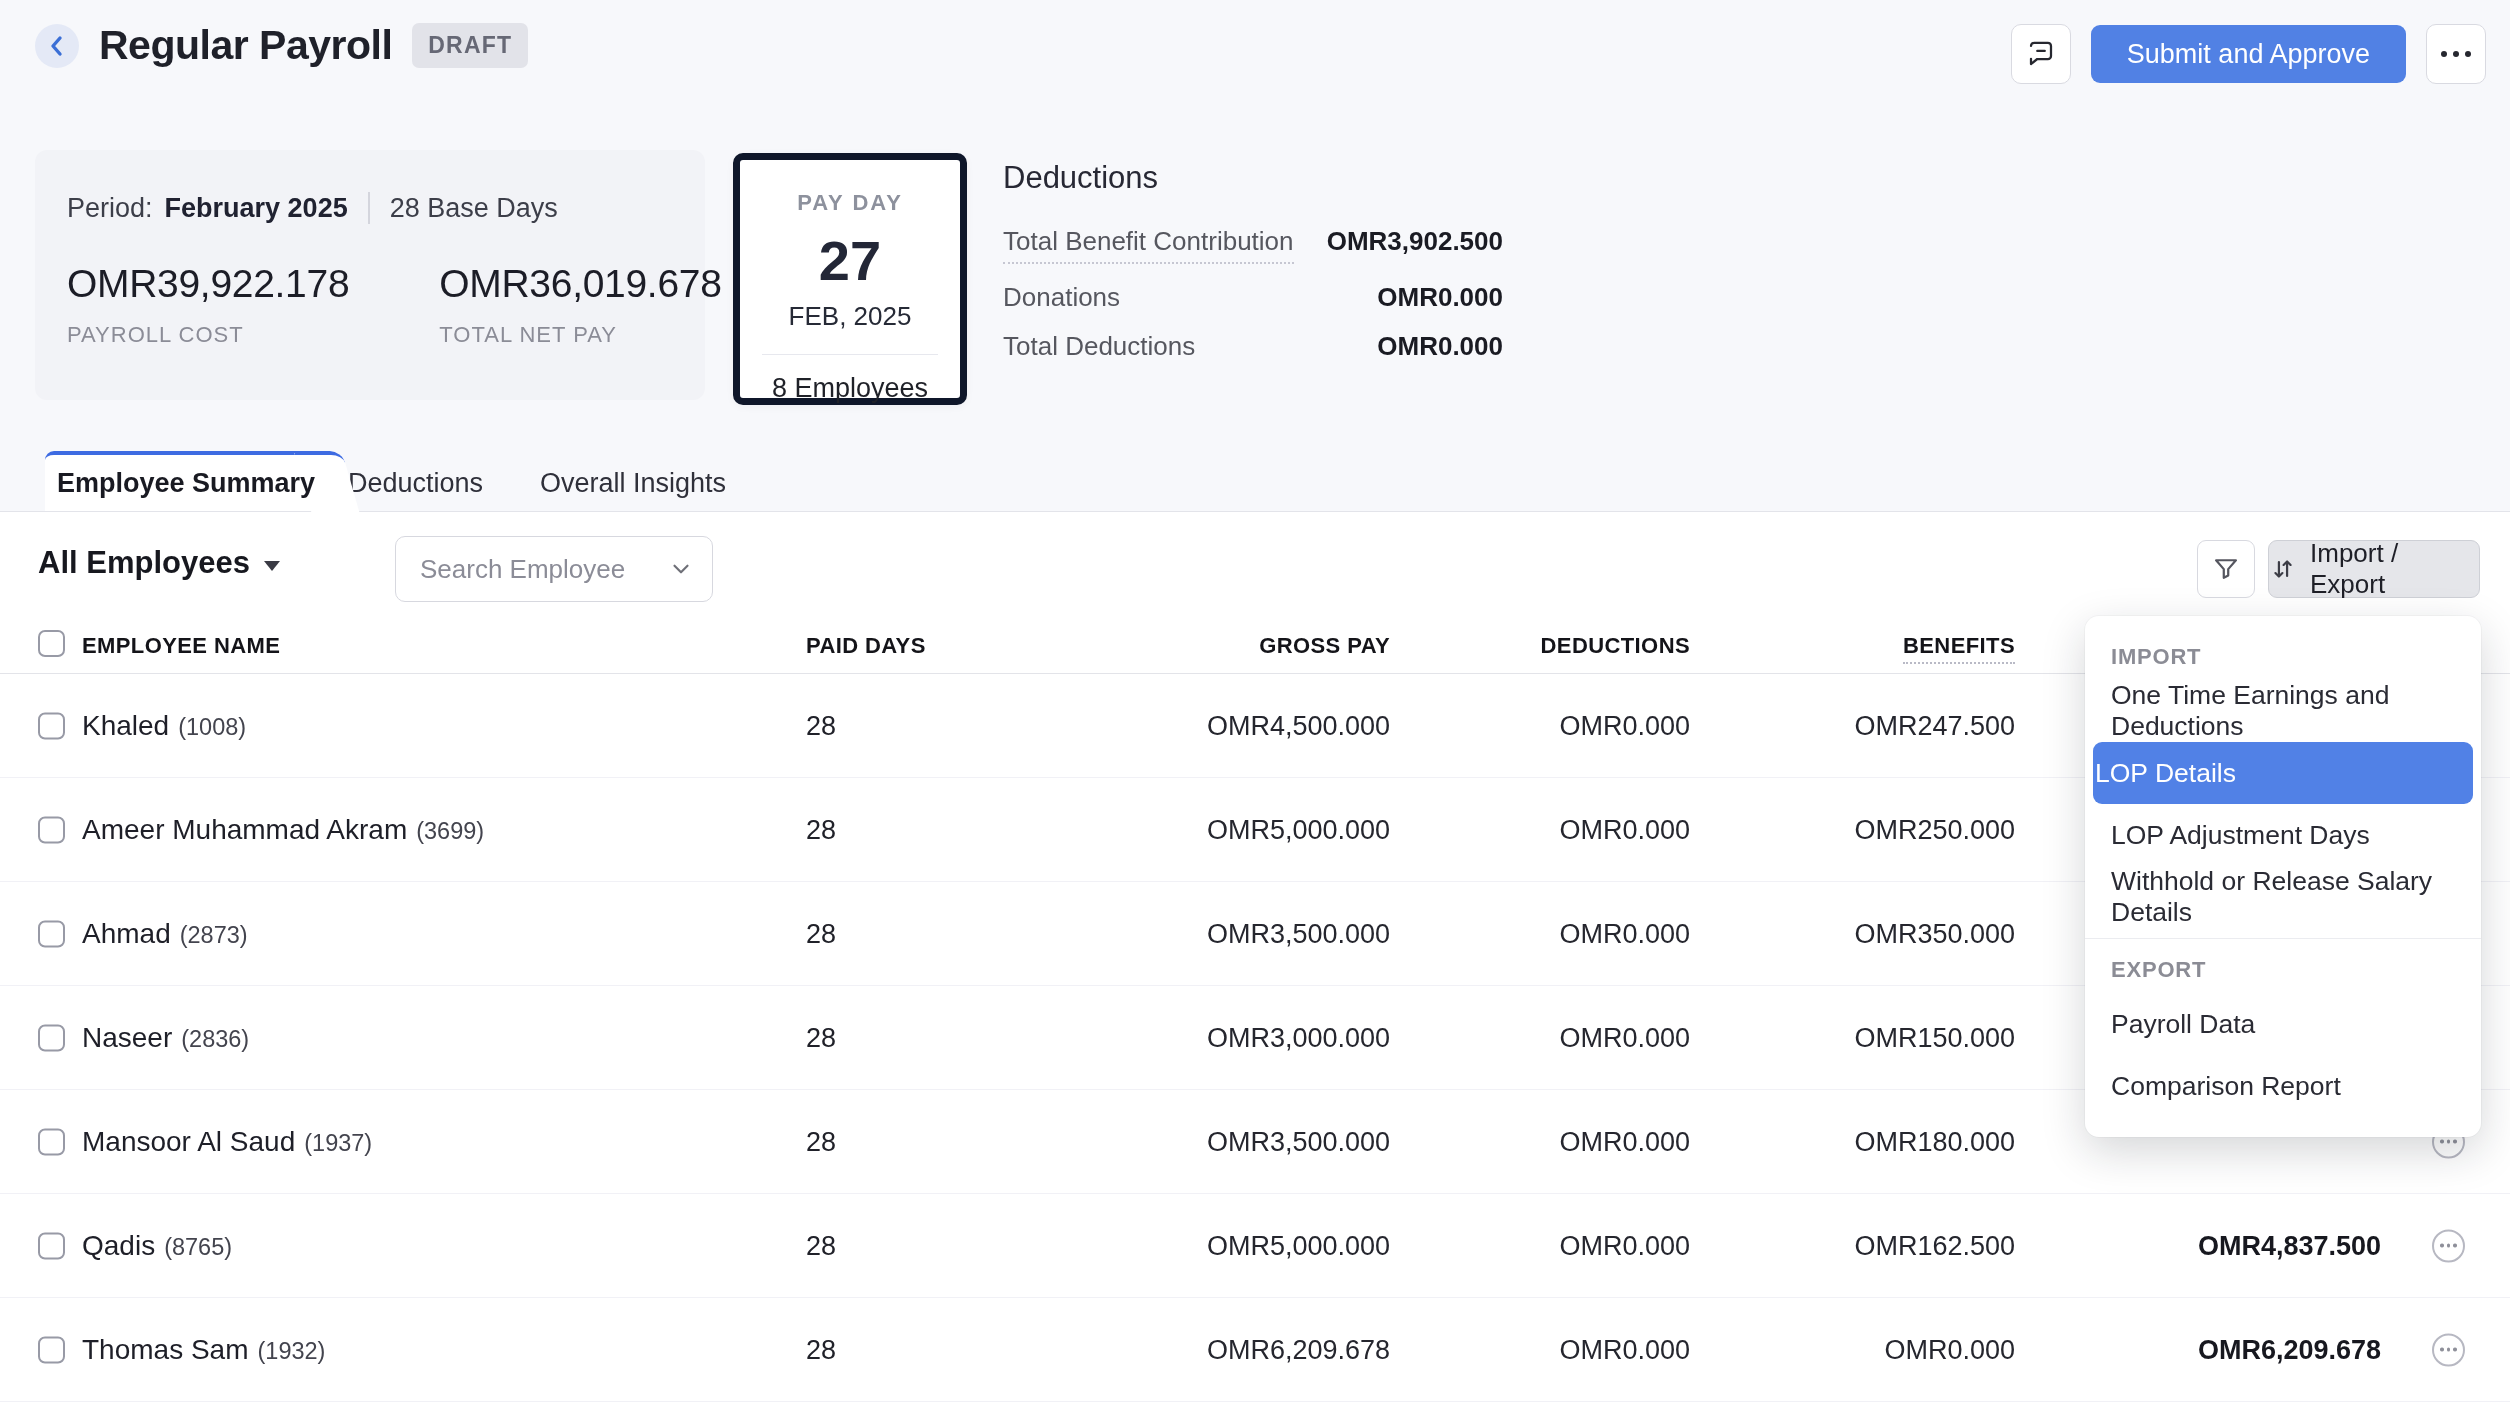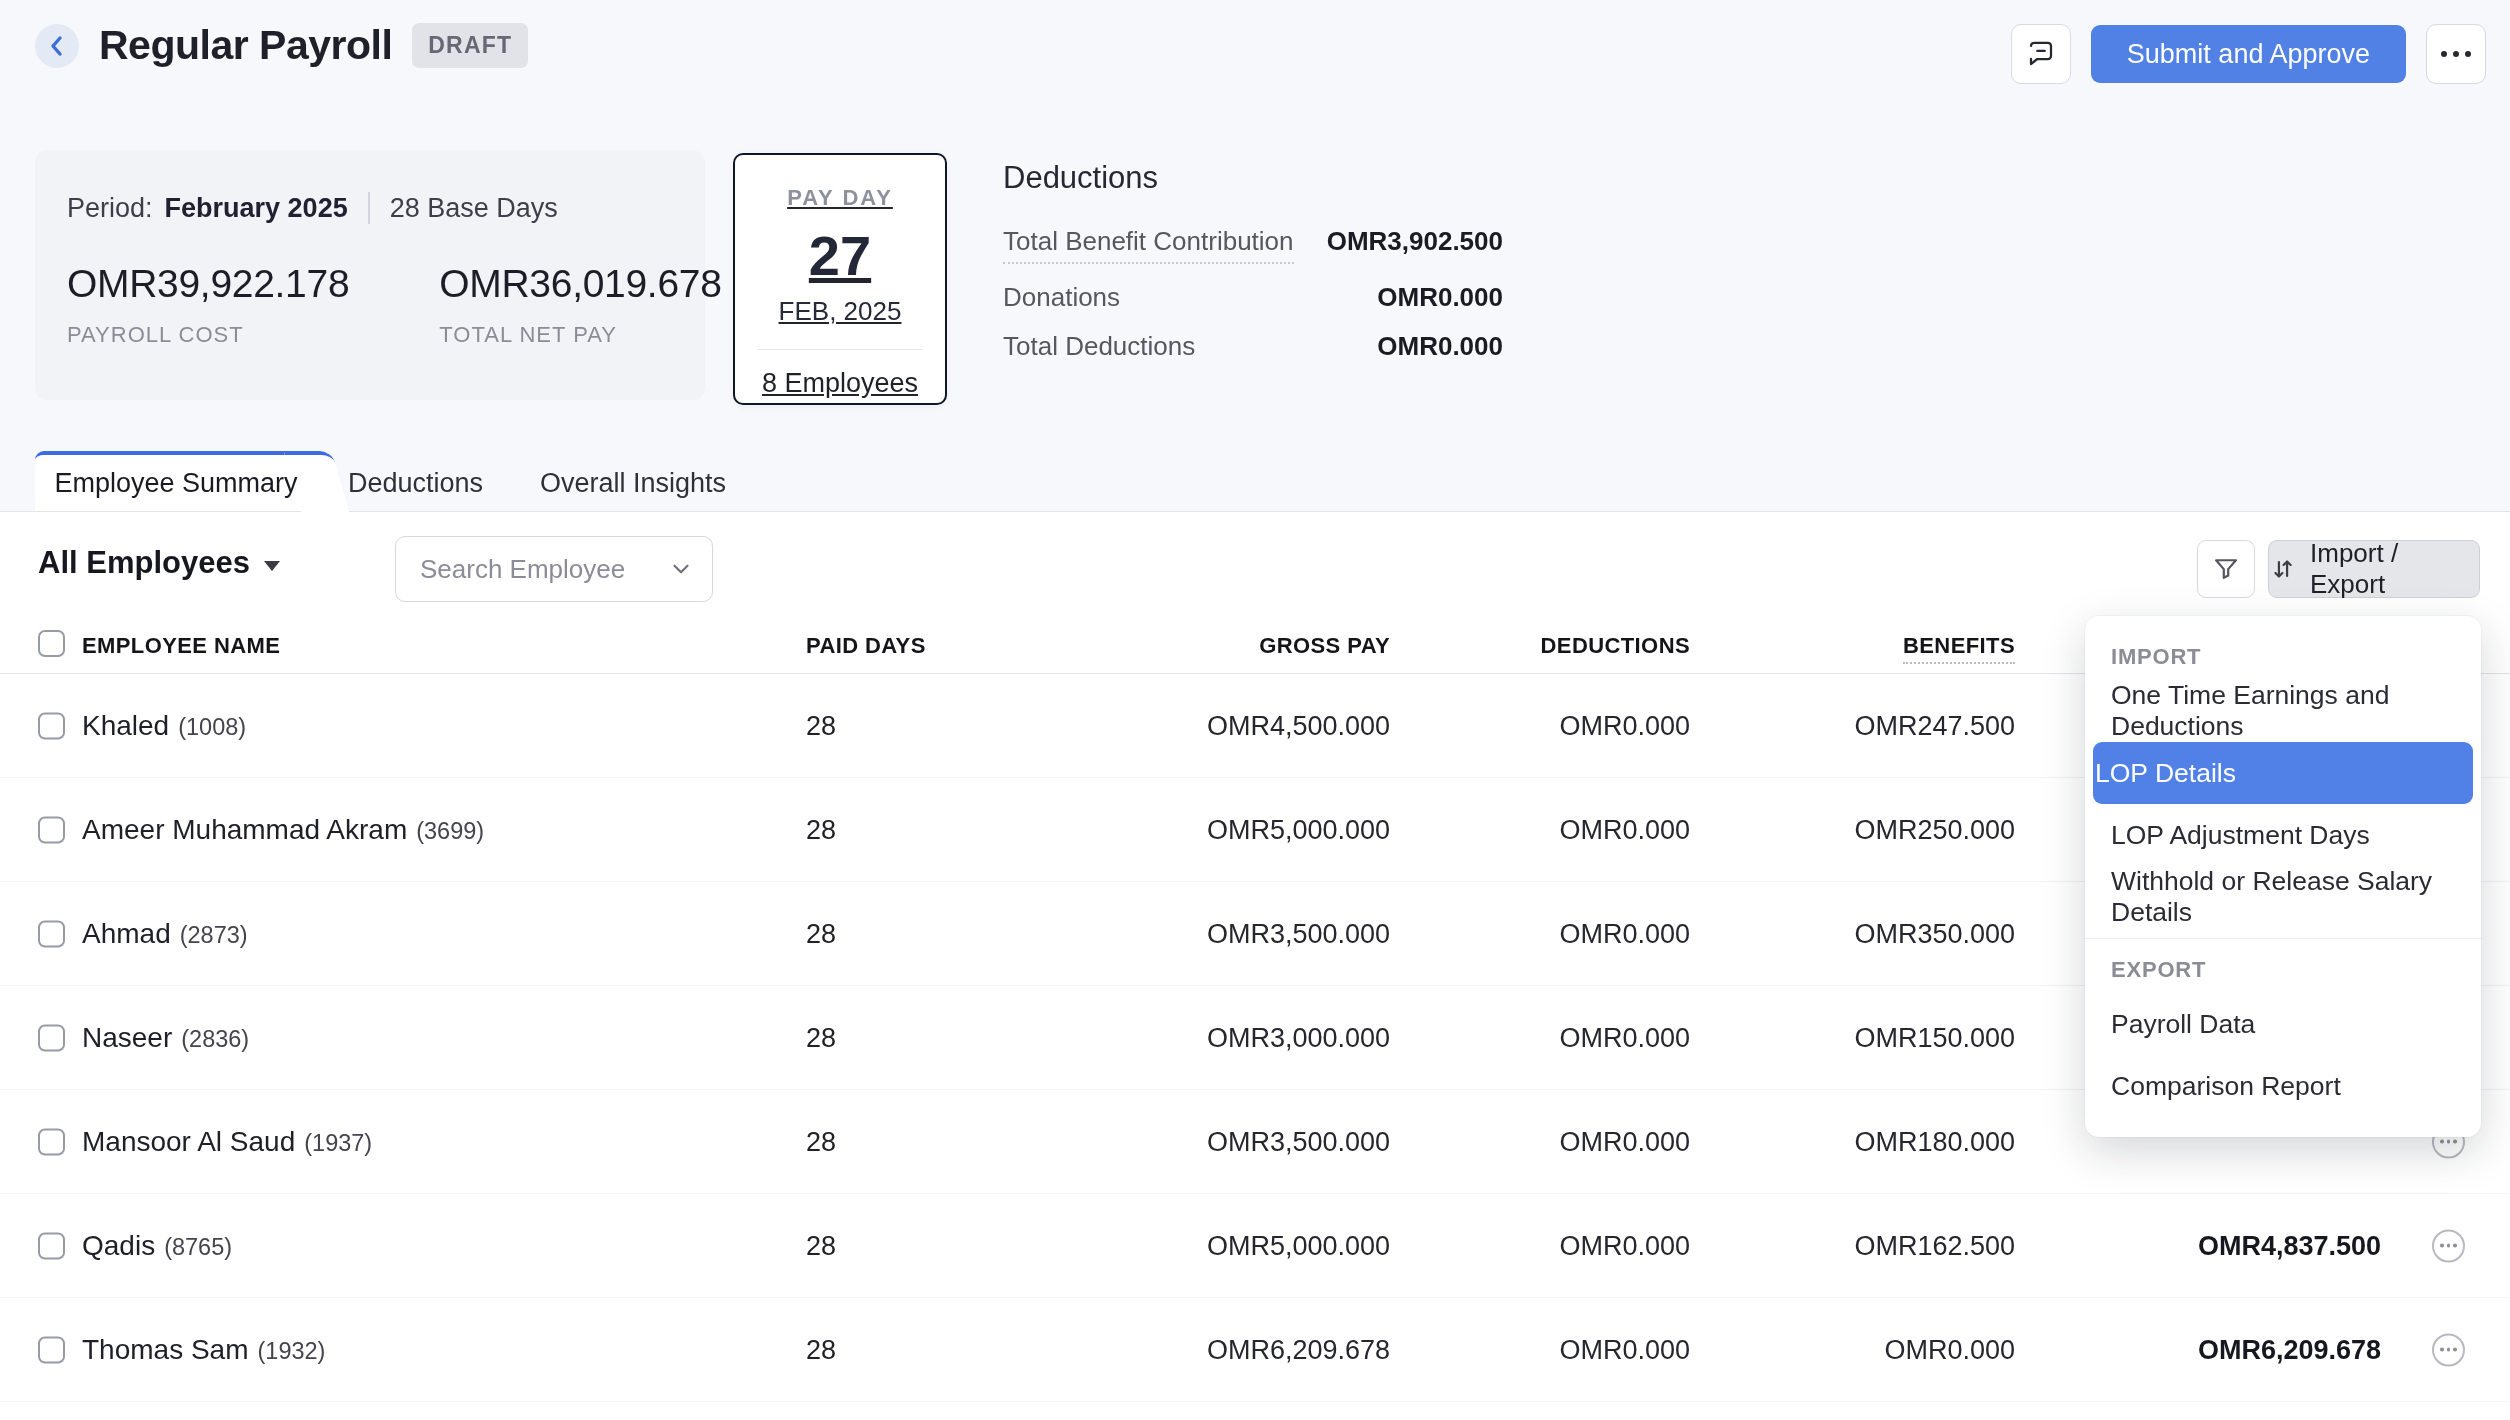--- a/index.html
+++ b/index.html
@@ -30,41 +30,41 @@
   .period-card{position:absolute;left:35px;top:150px;width:670px;height:250px;
                background:#f2f3f7;border-radius:12px;}
   .period-line{position:absolute;left:32px;top:42px;display:flex;align-items:center;
                gap:12px;font-size:27px;color:#3c3e49;}
   .period-line b{color:#202231;font-weight:600;}
   .vsep{width:2px;height:32px;background:#d4d5dd;margin:0 8px;}
   .amounts{position:absolute;left:32px;top:112px;display:flex;gap:90px;}
   .amount-value{font-size:39px;font-weight:500;color:#1c1d27;letter-spacing:-0.3px;}
   .amount-label{font-size:22px;color:#8b8c97;margin-top:16px;letter-spacing:1px;}
 
-  .payday-card{position:absolute;left:733px;top:153px;width:214px;height:252px;background:#fff;
-               border:2px solid #0f172a;border-radius:10px;text-align:center;
-               box-shadow:0 2px 8px rgba(20,22,40,.04);box-sizing:border-box;padding-top:30px;text-decoration:underline;}
+  .payday-card{position:absolute;left:733px;top:153px;width:234px;height:252px;background:#fff;
+               border:7px solid #0f172a;border-radius:10px;text-align:center;
+               box-shadow:0 2px 8px rgba(20,22,40,.04);box-sizing:border-box;padding-top:30px;}
   .payday-label{font-size:22px;font-weight:600;color:#8d919d;letter-spacing:2px;}
   .payday-day{font-size:56px;font-weight:600;color:#232737;margin-top:12px;}
   .payday-month{font-size:26px;font-weight:500;color:#262a36;margin-top:8px;}
   .payday-hr{border:none;border-top:1px solid #e7e8ee;margin:22px 22px 0;}
   .payday-emp{font-size:27px;font-weight:500;color:#1f2128;margin-top:18px;}
 
   .ded-block{position:absolute;left:1003px;top:160px;width:500px;}
   .ded-heading{font-size:31px;font-weight:500;color:#272834;margin:0 0 30px 0;}
   .ded-row{display:flex;justify-content:space-between;align-items:baseline;margin-top:18px;}
   .ded-row .lbl{font-size:26px;color:#56575f;}
   .ded-row .lbl.dotted{border-bottom:2px dotted #c6c7d2;padding-bottom:5px;cursor:help;}
   .ded-row .val{font-size:26px;color:#1a1b23;font-weight:700;}
 
   
-  .tab-active{position:absolute;left:35px;top:451px;width:282px;height:60px;background:#fff;
+  .tab-active{position:absolute;left:45px;top:451px;width:282px;height:60px;background:#fff;
               border-top:4px solid #3d6be2;border-top-left-radius:9px;z-index:2;
               display:flex;align-items:center;justify-content:center;
-              font-size:27px;font-weight:400;color:#191a22;box-sizing:border-box;cursor:pointer;}
+              font-size:27px;font-weight:700;color:#191a22;box-sizing:border-box;cursor:pointer;}
   .tab-active::after{content:"";position:absolute;top:-4px;right:-24px;width:48px;height:60px;
               background:#fff;border-top:4px solid #3d6be2;transform:skewX(16deg);
               border-top-right-radius:12px;z-index:-1;}
   .tab{position:absolute;top:455px;height:56px;display:flex;align-items:center;
        font-size:27px;color:#2f303a;cursor:pointer;}
   .tab.t2{left:348px;} .tab.t3{left:540px;}
 
   
   .all-emp{position:absolute;left:38px;top:545px;font-size:31px;font-weight:600;color:#17181f;
            display:flex;align-items:center;cursor:pointer;}

